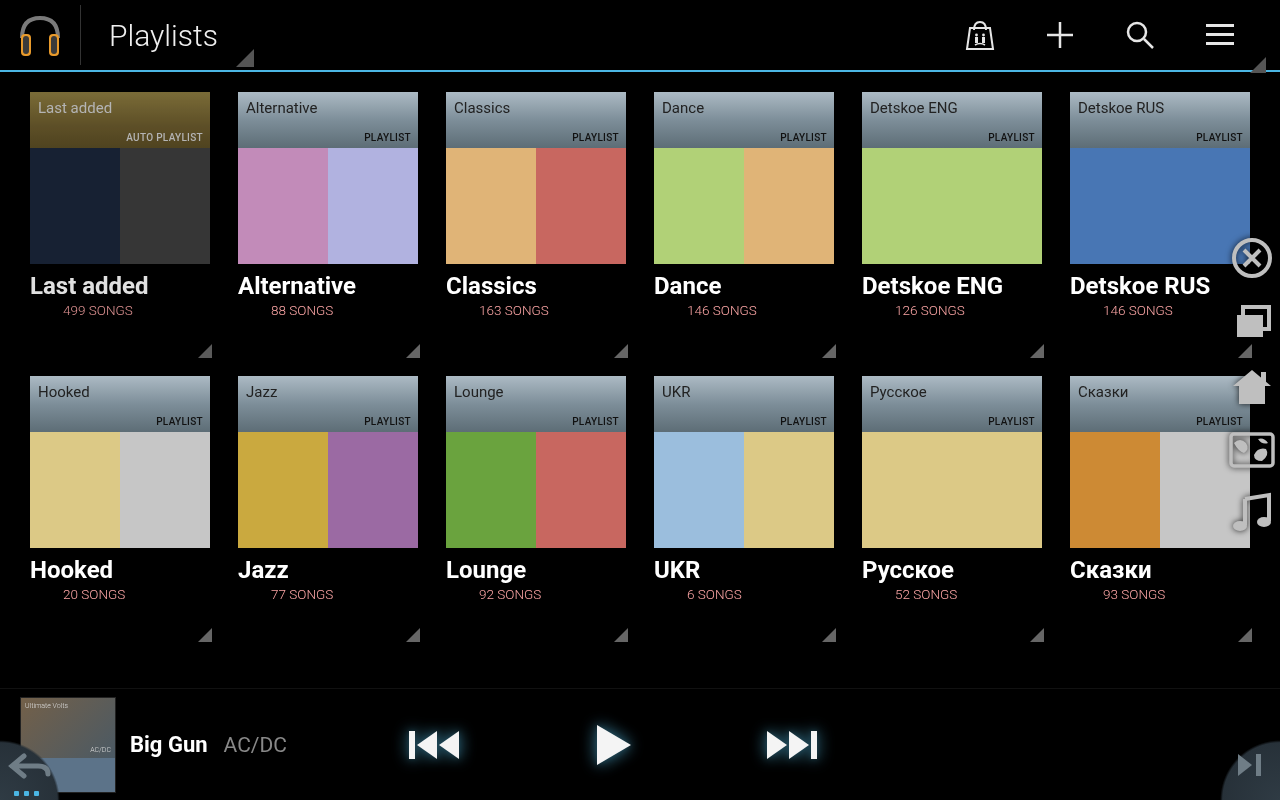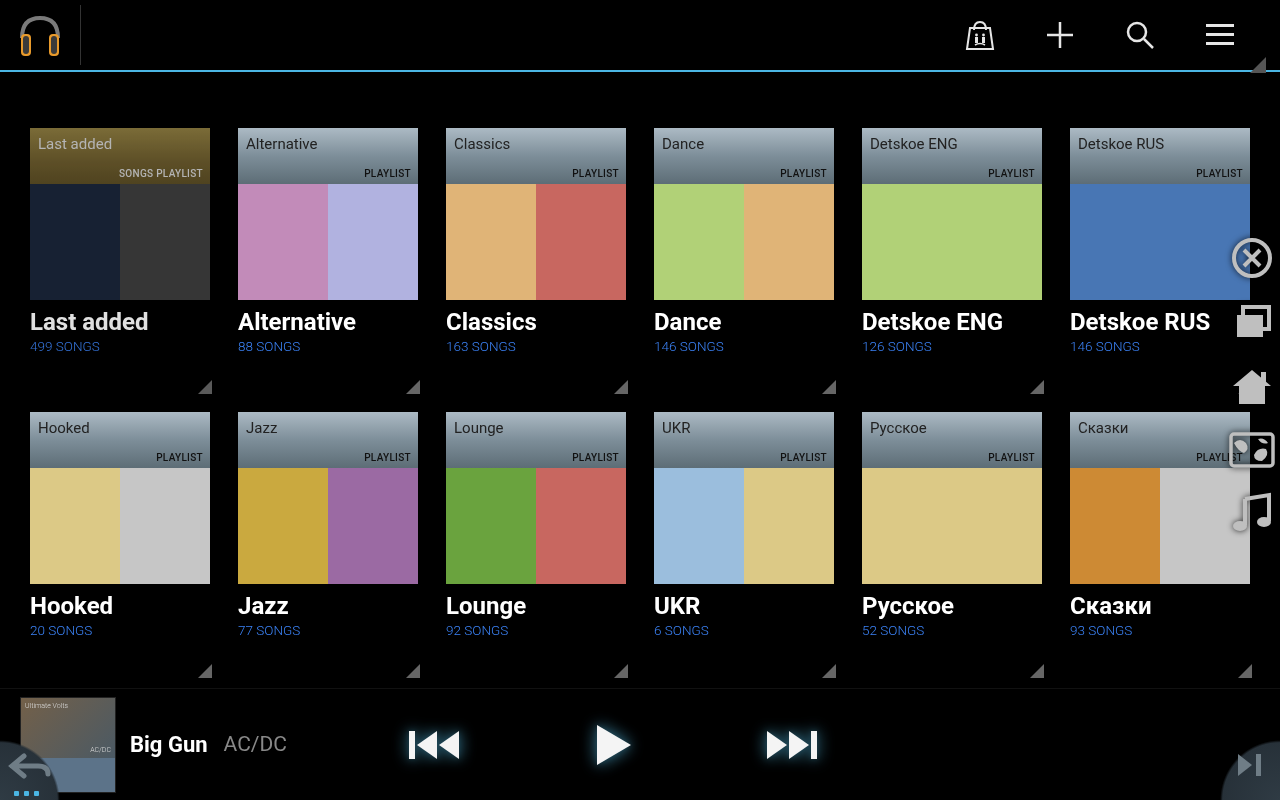--- a/index.html
+++ b/index.html
@@ -33,38 +33,38 @@
   .bar-btn { width: 80px; height: 72px; display: flex; align-items: center; justify-content: center; cursor: pointer; }
   .menu-wrap { position: relative; }
 
   
   svg { display: block; }
 
   
   .grid {
     display: grid; grid-template-columns: repeat(6, 180px);
     column-gap: 28px; row-gap: 22px;
-    padding: 56px 30px 0 30px;
+    padding: 20px 30px 0 30px;
   }
   .tile {
     width: 180px; height: 172px; display: grid;
     grid-template-rows: 56px 1fr;
   }
   .tile-header {
     position: relative;
     background: linear-gradient(to bottom, #acbac4 0%, #7d8e99 50%, #5d6d76 100%);
     padding: 7px 8px 0 8px;
     overflow: hidden;
   }
   .tile-header .pl-name { font-size: 15px; color: #222; font-weight: 400; white-space: nowrap; overflow: hidden;}
   .tile-header .pl-type { position: absolute; bottom: 5px; right: 7px; font-size: 10px; color: #111; letter-spacing: .3px; font-weight: 500;}
   .tile-art { display: flex; }
   .art-half { flex: 1; }
   .card-title { font-size: 24px; font-weight: 700; margin-top: 8px; white-space: nowrap; overflow: hidden;}
-  .card-sub { font-size: 13.5px; color: #3b82f6; margin-top: 2px; }
+  .card-sub { font-size: 13.5px; color: #fca5a5; margin-top: 2px; margin-left: 33px; }
   
   .card-menu { position: absolute; right: -2px; bottom: -4px; width: 16px; height: 16px;}
   .card-menu::after {
     content: ''; position: absolute; right: 0; bottom: 0;
     border-style: solid; border-width: 0 0 14px 14px;
     border-color: transparent transparent #666 transparent;
   }
   .card-wrap { position: relative; width: 180px; height: 262px; }
 
   
@@ -93,21 +93,21 @@
     display: flex; align-items: center; padding-left: 20px;
     border-top: 1px solid #111;
   }
   .album-thumb {
     width: 96px; height: 96px; background: linear-gradient(135deg,#736049 0%, #42586a 100%);
     position: relative; overflow: hidden; border:1px solid #222;
   }
   .album-thumb .t1 { position:absolute; top:4px; left:4px; font-size:7px; color:#dedede;}
   .album-thumb .t2 { position:absolute; bottom:38px; right:4px; font-size:7px; color:#dedede;}
   .album-thumb .barA{position:absolute;left:0;right:0;bottom:0;height:34px;background:#5c7389;}
-  .np-text { margin-left: 14px; display:flex; align-items:flex-start; gap: 16px;}
+  .np-text { margin-left: 14px; display:flex; align-items:flex-end; gap: 16px;}
   .np-title { font-size: 22px; font-weight: 700; }
   .np-artist { font-size: 21px; color: #888; font-weight: 400;}
   .transport { margin-left: 120px; display: flex; align-items: center; gap: 130px; }
   .tbtn { cursor: pointer; filter: drop-shadow(0 0 8px #28576a) drop-shadow(0 0 3px #1a3f4d);}
   
   
   .corner-left {
     position: absolute; left: 0; bottom: 0; width: 90px; height: 90px;
     background: radial-gradient(circle at 0 100%, #2f3b44 0%, #273139 45%, transparent 47%);
     z-index: 30; cursor: pointer;
@@ -130,20 +130,24 @@
 
     <svg width="48" height="46" viewBox="0 0 48 46">
       <path d="M6 26 Q6 6 24 6 Q42 6 42 26" fill="none" stroke="#7a7a7a" stroke-width="4"></path>
       <rect x="5" y="22" width="10" height="22" rx="4" fill="#e89a2b"></rect>
       <rect x="33" y="22" width="10" height="22" rx="4" fill="#e89a2b"></rect>
       <rect x="7" y="24" width="6" height="18" rx="3" fill="#3a3a3a"></rect>
       <rect x="35" y="24" width="6" height="18" rx="3" fill="#3a3a3a"></rect>
     </svg>
   </div>
   <div class="divider-v"></div>
+  <div class="title-section">
+    <span class="title-text">Playlists</span>
+    <div class="tri big"></div>
+  </div>
 
   <div class="bar-actions">
     <div class="bar-btn">
       <svg width="36" height="36" viewBox="0 0 36 36">
         <path d="M8 11 L28 11 L31 32 L5 32 Z" fill="none" stroke="#e6e6e6" stroke-width="2"></path>
         <path d="M12 13 Q12 5 18 5 Q24 5 24 13" fill="none" stroke="#e6e6e6" stroke-width="2"></path>
         <rect x="13" y="20" width="3" height="6" fill="#e6e6e6"></rect>
           <rect x="20" y="20" width="3" height="6" fill="#e6e6e6"></rect>
         <circle cx="14.5" cy="18" r="1.4" fill="#e6e6e6"></circle>
           <circle cx="21.5" cy="18" r="1.4" fill="#e6e6e6"></circle>
@@ -170,21 +174,21 @@
       <div class="tri" style="right:-6px;bottom:-2px"></div>
     </div>
   </div>
 </div>
 
 <div class="grid" id="grid">
     <div class="card-wrap dimmed">
     <div class="tile">
       <div class="tile-header">
         <div class="pl-name">Last added</div>
-        <div class="pl-type">SONGS PLAYLIST</div>
+        <div class="pl-type">AUTO PLAYLIST</div>
       </div>
       <div class="tile-art">
         <div class="art-half" style="background:#1a263a"></div>
         <div class="art-half" style="background:#3d3d3d"></div>
       </div>
     </div>
     <div class="card-title">Last added</div>
     <div class="card-sub">499 SONGS</div>
     <div class="card-menu"></div>
   </div>

